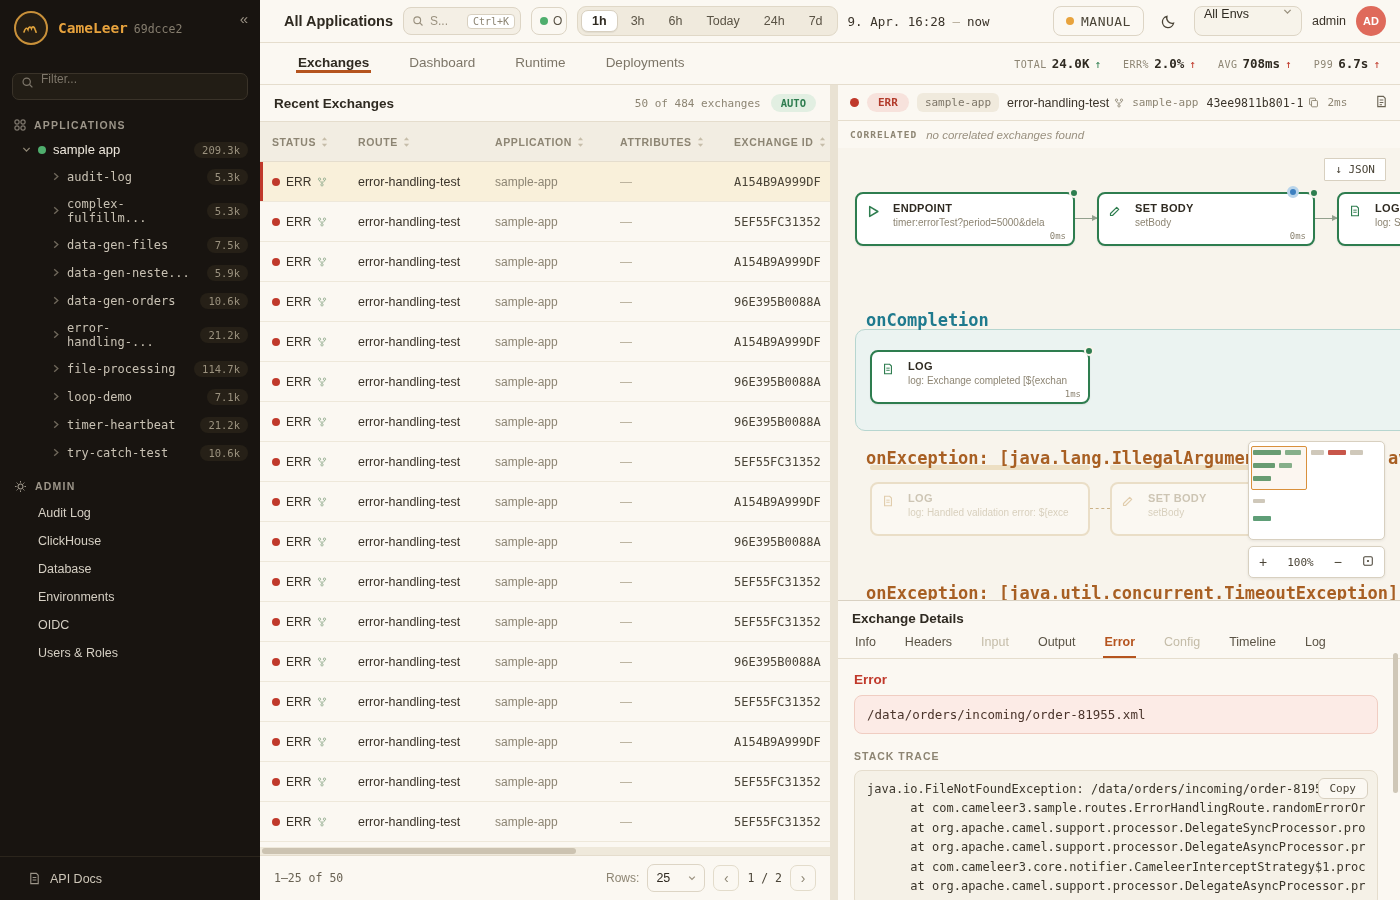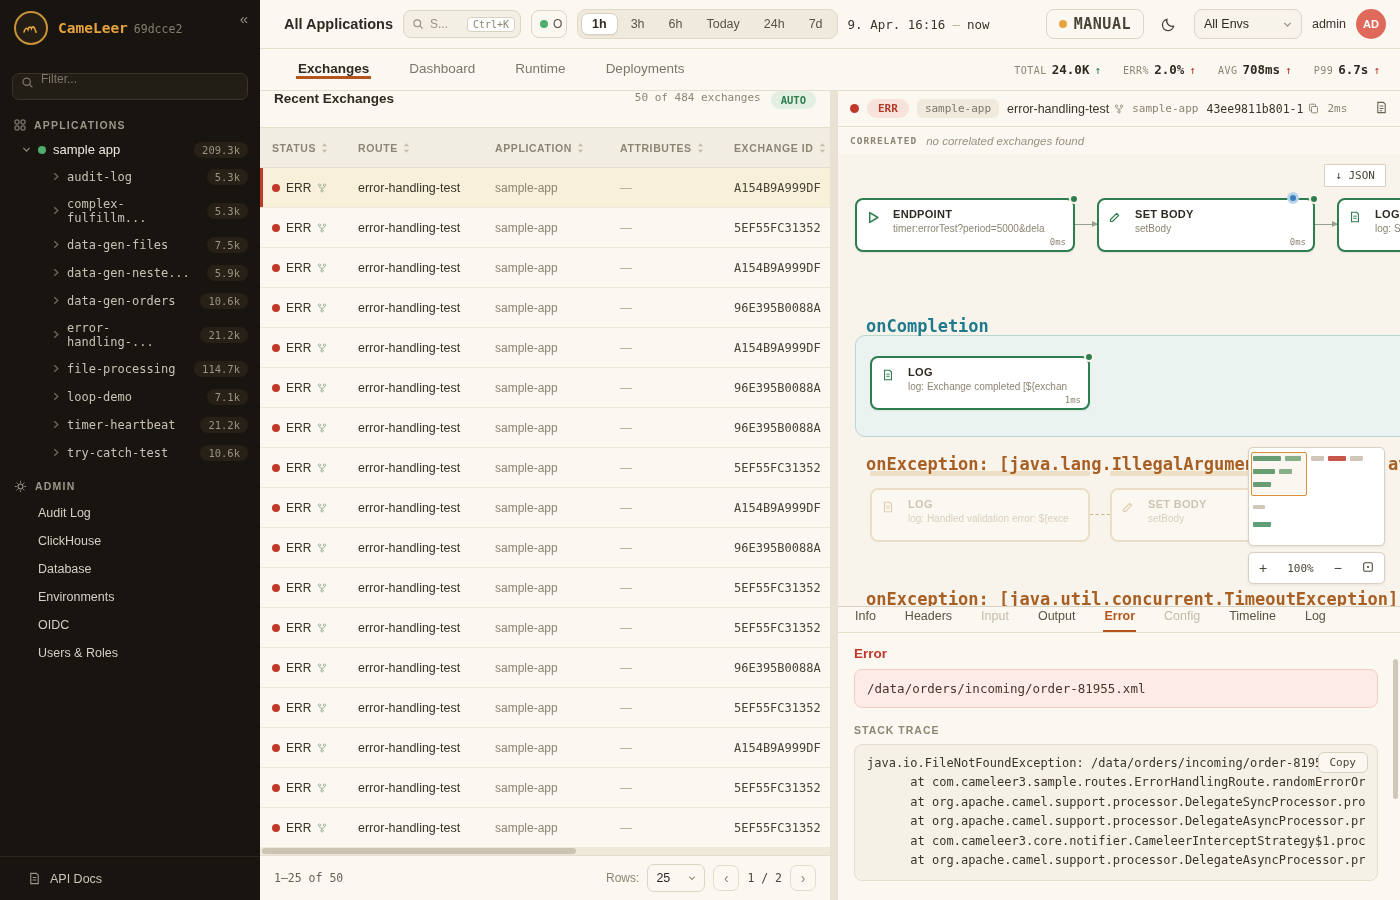--- a/index.html
+++ b/index.html
@@ -36,56 +36,56 @@
   .gdot{width:8px;height:8px;border-radius:50%;background:#4fae6d;flex:none}
   .count{margin-left:auto;font-family:var(--mono);font-size:10.5px;color:#9b927f;background:#262017;padding:2px 8px;border-radius:9px}
   .route-row{display:flex;align-items:center;gap:7px;padding:6px 12px 6px 52px;font-family:var(--mono);font-size:12px;color:#c8c1b3;cursor:pointer}
   .route-row .chev-r{color:#6f685b;flex:none}
   .admin-row{padding:6px 14px 6px 38px;font-size:12.5px;color:#d5cfc3;line-height:16px;cursor:pointer}
   .api-docs{margin-top:auto;border-top:1px solid #2b251c;height:44px;display:flex;align-items:center;gap:9px;padding:0 28px;font-size:12.5px;color:#cdc6b8;cursor:pointer}
   .sb-ic{color:#9c9589}
 
   
   .main{flex:1;display:flex;flex-direction:column;min-width:0}
-  .topbar{height:49px;background:var(--panel);border-bottom:1px solid var(--line);display:flex;align-items:center;gap:10px;padding:0 14px 0 24px}
+  .topbar{height:43px;background:var(--panel);border-bottom:1px solid var(--line);display:flex;align-items:center;gap:10px;padding:0 14px 0 24px}
   .tb-title{font-weight:bold;font-size:14.5px;white-space:nowrap}
   .search-box{width:118px;height:28px;border:1px solid #ddd5c5;background:#f4efe5;border-radius:8px;display:flex;align-items:center;gap:6px;padding:0 5px 0 8px;color:#9a917f;flex:none;cursor:text}
   .search-ph{font-size:12px;flex:1;overflow:hidden;white-space:nowrap}
   .kbd{border:1px solid #d8d0c0;border-radius:4px;background:#fff;font-family:var(--mono);font-size:10px;padding:1px 5px;color:#8d8573;white-space:nowrap}
   .live-toggle{height:28px;border:1px solid #ddd5c5;background:#fbf8f2;border-radius:8px;display:flex;align-items:center;gap:5px;padding:0 8px;width:36px;overflow:hidden;flex:none;cursor:pointer}
   .live-dot{width:8px;height:8px;border-radius:50%;background:#4fae6d;flex:none}
   .live-lbl{font-size:12px;color:#5a5345}
   .time-group{display:flex;align-items:center;gap:2px;background:#f0eadd;border:1px solid #e0d8c7;border-radius:9px;padding:3px;flex:none}
   .time-btn{padding:3px 10px;font-size:12.5px;color:#5a5345;border-radius:7px;border:1px solid transparent;cursor:pointer;white-space:nowrap}
   .time-btn.active{background:#fff;border-color:#d8d0c0;box-shadow:0 1px 1px rgba(0,0,0,.06);font-weight:bold;color:var(--ink)}
   .range{display:flex;align-items:center;gap:7px;font-family:var(--mono);font-size:12.5px;color:#3a3329;white-space:nowrap;cursor:pointer}
   .range .sep{color:#b3aa96}
   .manual-btn{margin-left:auto;height:30px;border:1px solid #ddd5c5;background:#fbf8f2;border-radius:8px;display:flex;align-items:center;gap:7px;padding:0 12px;cursor:pointer;flex:none}
   .manual-dot{width:8px;height:8px;border-radius:50%;background:var(--brand)}
-  .manual-lbl{font-family:var(--mono);font-size:15px;font-weight:bold;letter-spacing:.5px;color:#4a4437}
+  .manual-lbl{font-family:var(--mono);font-size:13px;font-weight:normal;letter-spacing:.5px;color:#4a4437}
   .icon-btn{width:30px;height:30px;border-radius:8px;display:flex;align-items:center;justify-content:center;color:#4a4437;cursor:pointer;flex:none}
-  .env-dd{height:30px;width:108px;border:1px solid #ddd5c5;background:#f7f3ea;border-radius:8px;display:flex;align-items:center;justify-content:space-between;padding:0 9px;font-size:12.5px;color:var(--ink);cursor:pointer;flex:none}
+  .env-dd{height:30px;width:108px;border:1px solid #ddd5c5;background:#f7f3ea;border-radius:8px;display:flex;justify-content:space-between;padding:0 9px;font-size:12.5px;color:var(--ink);cursor:pointer;flex:none}
   .env-dd .dd-chev{color:#9a917f}
   .user{font-size:12.5px;color:#3a3329;white-space:nowrap}
   .avatar{width:30px;height:30px;border-radius:50%;background:#df6a5b;color:#fff;font-size:11px;font-weight:bold;display:flex;align-items:center;justify-content:center;flex:none;cursor:pointer}
 
   .navrow{height:42px;background:var(--panel);border-bottom:1px solid var(--line);display:flex;align-items:center;padding:0 20px 0 36px}
   .nav-tab{display:flex;align-items:center;padding:0 2px;margin-right:36px;font-size:13.5px;color:#7d7668;border-bottom:3px solid transparent;cursor:pointer}
   .nav-tab.active{color:var(--ink);font-weight:bold;border-bottom-color:var(--accent)}
   .statbar{margin-left:auto;display:flex;align-items:center;gap:22px}
   .stat{display:flex;align-items:baseline;gap:5px;font-family:var(--mono);white-space:nowrap}
   .s-label{font-size:10px;color:var(--mut);letter-spacing:.5px}
   .s-value{font-size:12.5px;font-weight:bold;color:var(--ink)}
   .s-arrow{font-size:11px}
 
   .content{flex:1;display:flex;min-height:0;background:var(--bg)}
 
   
   .xpanel{width:570px;min-width:570px;background:var(--panel);display:flex;flex-direction:column;min-height:0}
-  .xp-head{height:37px;border-bottom:1px solid var(--line);display:flex;align-items:flex-start;padding:0 14px;gap:10px;flex:none}
+  .xp-head{height:37px;border-bottom:1px solid var(--line);display:flex;align-items:center;padding:0 14px;gap:10px;flex:none}
   .xp-title{font-weight:bold;font-size:13.5px}
   .xp-meta{margin-left:auto;font-family:var(--mono);font-size:11px;color:var(--mut);white-space:nowrap}
   .auto-badge{font-family:var(--mono);font-size:10.5px;font-weight:bold;color:var(--green);background:#e2efe2;border-radius:10px;padding:3px 10px}
   .x-grid{display:grid;grid-template-columns:86px 137px 125px 114px 1fr;align-items:center;padding-left:12px}
   .x-headrow{height:40px;background:#f2ede2;border-bottom:1px solid var(--line);flex:none}
   .x-col{display:flex;align-items:center;gap:5px;font-size:10.5px;font-weight:bold;letter-spacing:.6px;color:var(--mut);cursor:pointer;overflow:hidden;white-space:nowrap}
   .sort-ic{color:#c6bda9;flex:none}
   .x-rows{flex:1;overflow:hidden}
   .x-row{height:40px;border-bottom:1px solid #eee8da;cursor:pointer}
   .x-row.selected{background:#f9f0da;box-shadow:inset 3px 0 0 var(--red)}
@@ -357,21 +357,21 @@
           </div>
           <div class="time-btn">
             <span>24h</span>
           </div>
           <div class="time-btn">
             <span>7d</span>
           </div>
       </div>
 
       <div class="range">
-        <span>9. Apr. 16:16</span>
+        <span>9. Apr. 16:28</span>
         <span class="sep">–</span>
         <span>now</span>
       </div>
 
       <div class="manual-btn">
         <span class="manual-dot"></span>
         <span class="manual-lbl">MANUAL</span>
       </div>
 
       <div class="icon-btn">
@@ -902,20 +902,21 @@
                 <svg width="12" height="12" viewBox="0 0 14 14">
                     <rect x="2" y="2" width="10" height="10" rx="1.5" fill="none" stroke="currentColor" stroke-width="1.2"></rect>
                     <circle cx="7" cy="7" r="1.3" fill="currentColor"></circle>
                   </svg>
               </span>
             </div>
           </div>
         </div>
 
         <div class="dpanel">
+          <div class="dp-title">Exchange Details</div>
           <div class="dp-tabs">
             <div class="dp-tab">
                 <span>Info</span>
               </div>
               <div class="dp-tab">
                 <span>Headers</span>
               </div>
               <div class="dp-tab disabled">
                 <span>Input</span>
               </div>

